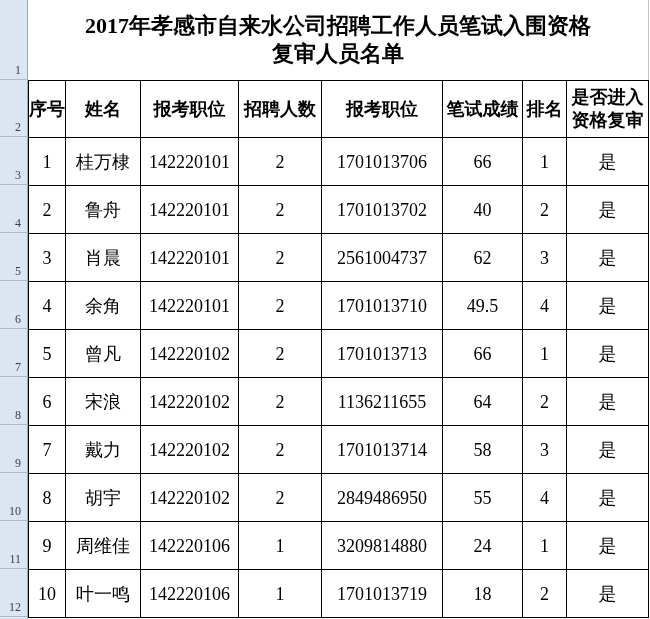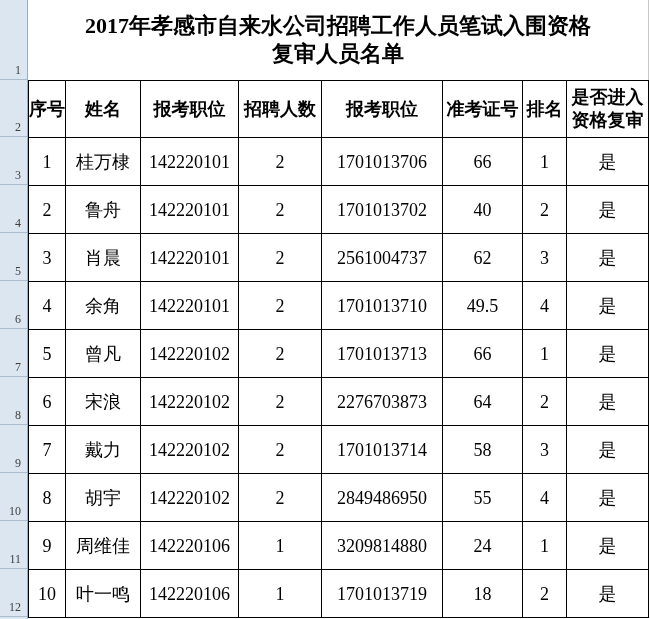--- a/index.html
+++ b/index.html
@@ -98,21 +98,21 @@
         <col style="width:44px">
         <col style="width:82px">
       </colgroup>
       <thead>
         <tr id="header-row">
             <th>序号</th>
             <th>姓名</th>
             <th>报考职位</th>
             <th>招聘人数</th>
             <th>报考职位</th>
-            <th>准考证号</th>
+            <th>笔试成绩</th>
             <th>排名</th>
             <th>是否进入资格复审</th>
           </tr>
       </thead>
       <tbody id="table-body">
           <tr>
             <td>1</td>
             <td>桂万棣</td>
             <td>142220101</td>
             <td>2</td>
@@ -159,21 +159,21 @@
             <td>1701013713</td>
             <td>66</td>
             <td>1</td>
             <td>是</td>
           </tr>
           <tr>
             <td>6</td>
             <td>宋浪</td>
             <td>142220102</td>
             <td>2</td>
-            <td>2276703873</td>
+            <td>1136211655</td>
             <td>64</td>
             <td>2</td>
             <td>是</td>
           </tr>
           <tr>
             <td>7</td>
             <td>戴力</td>
             <td>142220102</td>
             <td>2</td>
             <td>1701013714</td>

